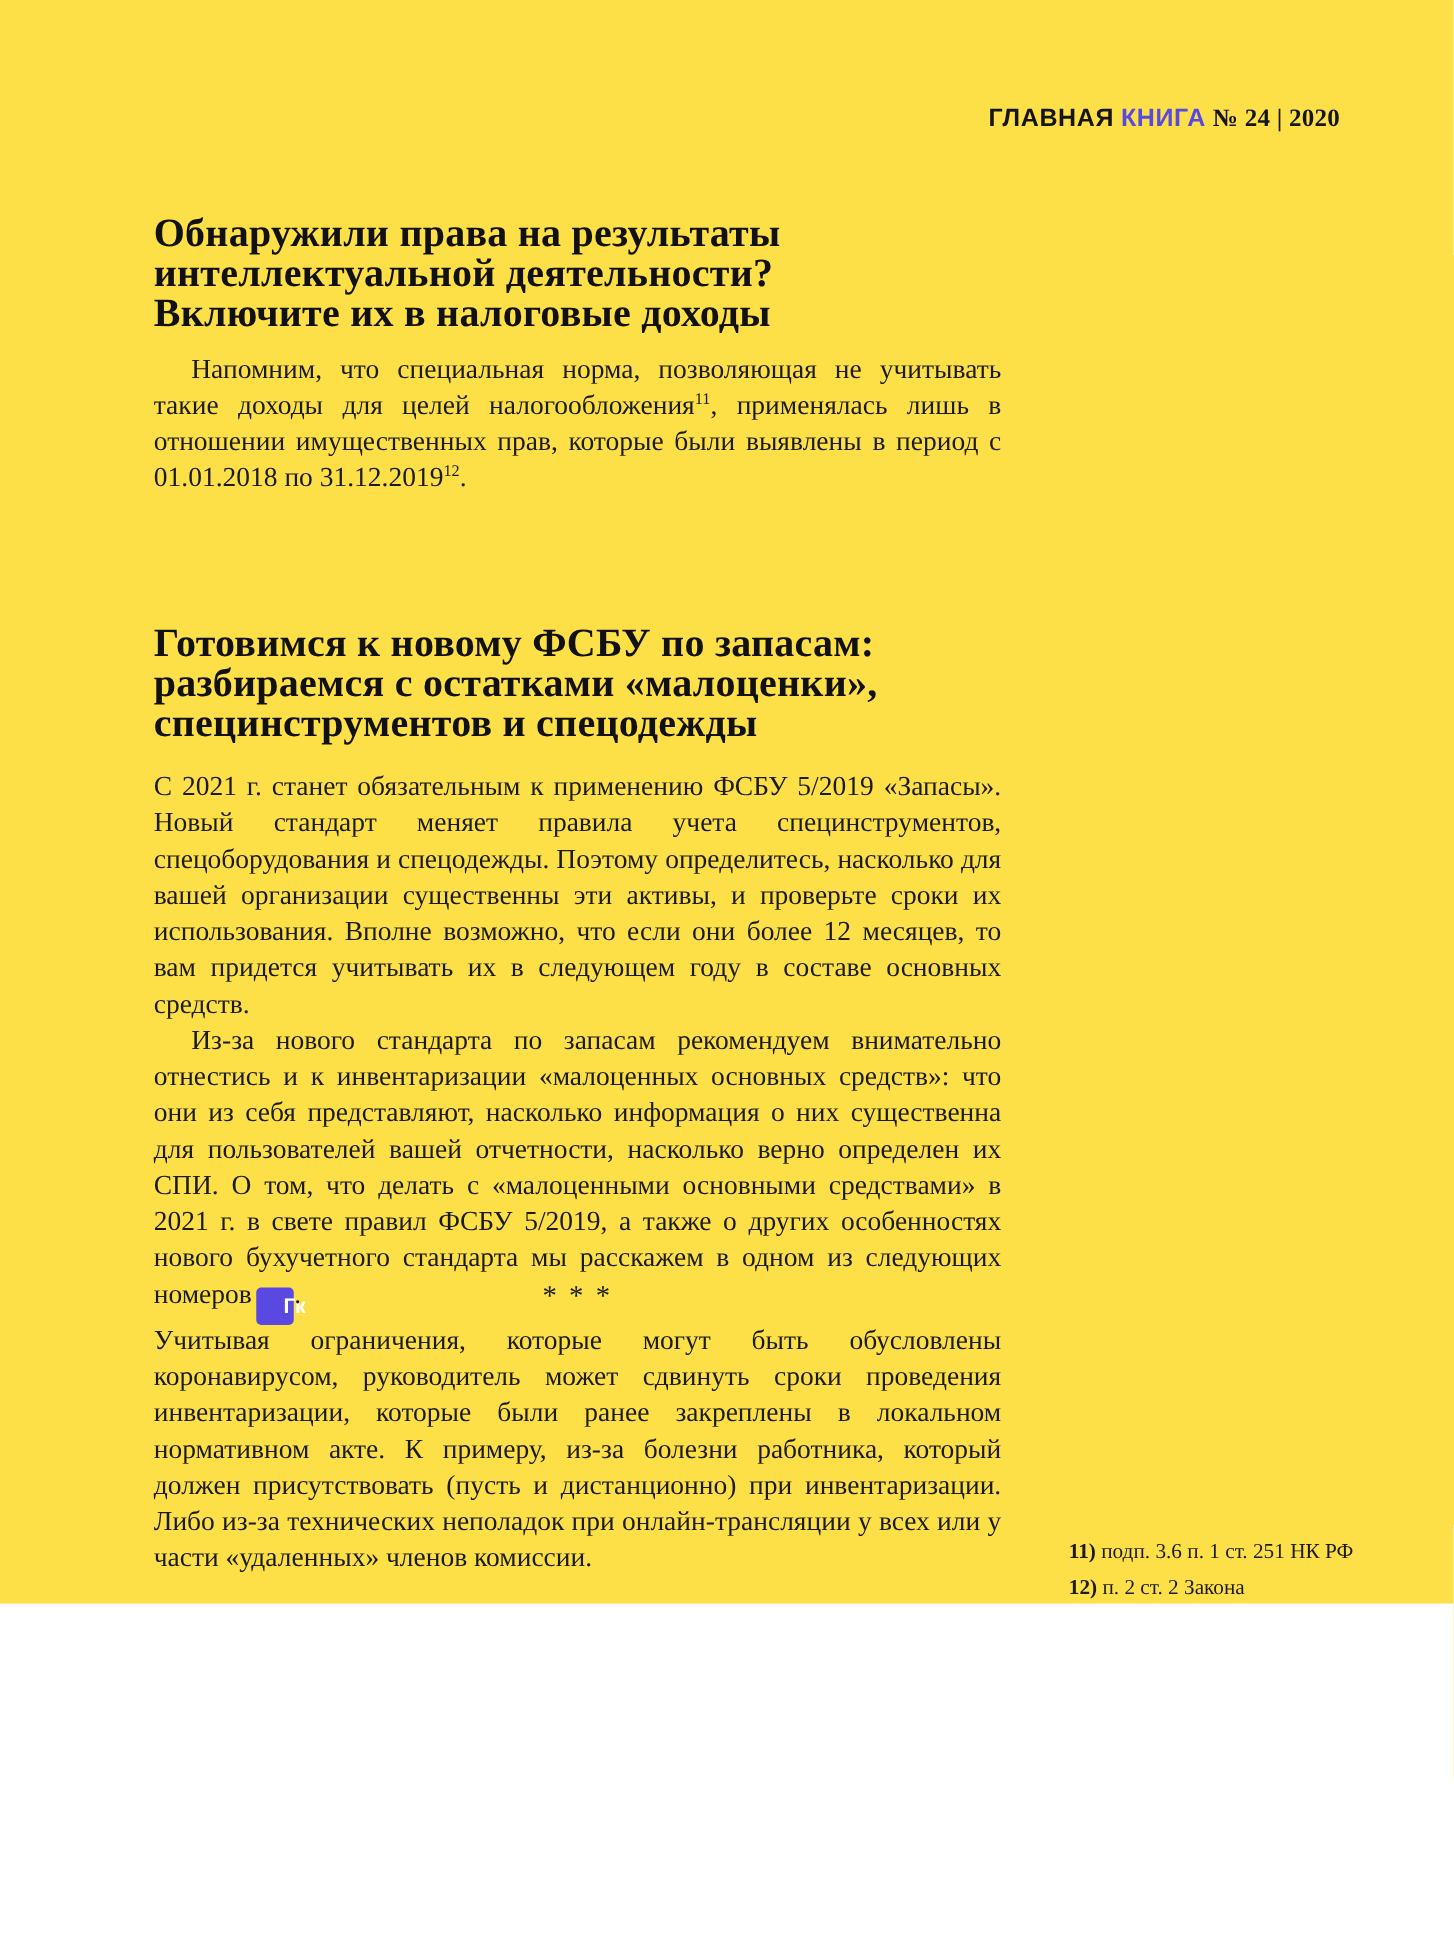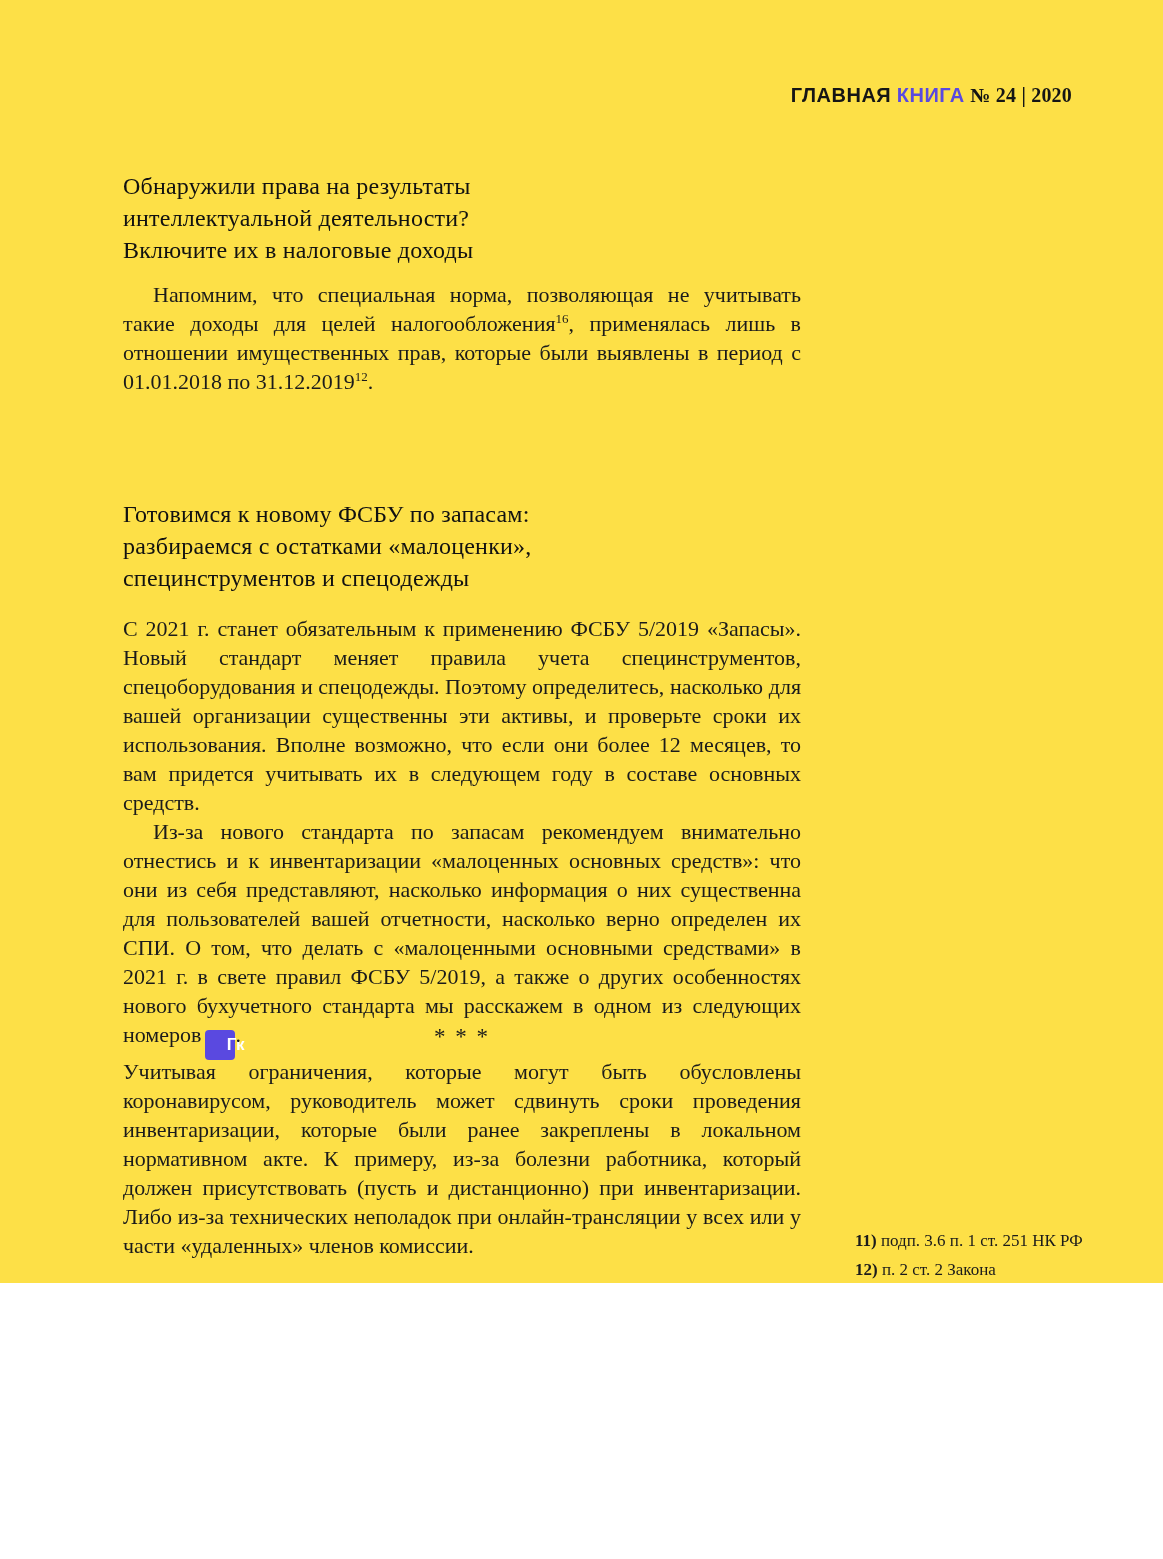--- a/index.html
+++ b/index.html
@@ -44,23 +44,23 @@
     position: absolute;
     left: 123px;
     width: 678px;
   }
   .sec-1 { top: 170px; }
   .sec-2 { top: 498px; }
   .sec-3 { top: 1022px; }
 
   h1.art-heading {
     margin: 0 0 14px 0;
-    font-size: 24px;
+    font-size: 32px;
     line-height: 32px;
-    font-weight: normal;
+    font-weight: bold;
     color: #111111;
     white-space: pre-line;
     letter-spacing: 0.2px;
   }
   p.body-par {
     margin: 0;
     font-size: 22px;
     line-height: 29px;
     text-align: justify;
     color: #1b1b1b;
@@ -137,21 +137,21 @@
   <div class="running-head">
     <span class="brand">ГЛАВНАЯ</span>
     <span class="brand brand-accent">КНИГА</span>
     <span class="issue">№ 24 | 2020</span>
   </div>
 
   <div class="col sec-1">
     <h1 class="art-heading">Обнаружили права на результаты
 интеллектуальной деятельности?
 Включите их в налоговые доходы</h1>
-    <p class="body-par indent"><span>Напомним, что специальная норма, позволяющая не учитывать такие доходы для целей налогообложения</span><sup class="fn-ref">16</sup><span>, применялась лишь в отношении имущественных прав, которые были выявлены в период с 01.01.2018 по 31.12.2019</span><sup class="fn-ref">12</sup><span>.</span></p>
+    <p class="body-par indent"><span>Напомним, что специальная норма, позволяющая не учитывать такие доходы для целей налогообложения</span><sup class="fn-ref">11</sup><span>, применялась лишь в отношении имущественных прав, которые были выявлены в период с 01.01.2018 по 31.12.2019</span><sup class="fn-ref">12</sup><span>.</span></p>
   </div>
 
   <div class="col sec-2">
     <h1 class="art-heading h-mb">Готовимся к новому ФСБУ по запасам:
 разбираемся с остатками «малоценки»,
 специнструментов и спецодежды</h1>
     <p class="body-par">С 2021 г. станет обязательным к применению ФСБУ 5/2019 «Запасы». Новый стандарт меняет правила учета специнструментов, спецоборудования и спецодежды. Поэтому определитесь, насколько для вашей организации существенны эти активы, и проверьте сроки их использования. Вполне возможно, что если они более 12 месяцев, то вам придется учитывать их в следующем году в составе основных средств.</p>
     <p class="body-par indent"><span>Из-за нового стандарта по запасам рекомендуем внимательно отнестись и к инвентаризации «малоценных основных средств»: что они из себя представляют, насколько информация о них существенна для пользователей вашей отчетности, насколько верно определен их СПИ. О том, что делать с «малоценными основными средствами» в 2021 г. в свете правил ФСБУ 5/2019, а также о других особенностях нового бухучетного стандарта мы расскажем в одном из следующих номеров</span><span class="gk-badge">Гк</span><span>.</span></p>
   </div>
 

